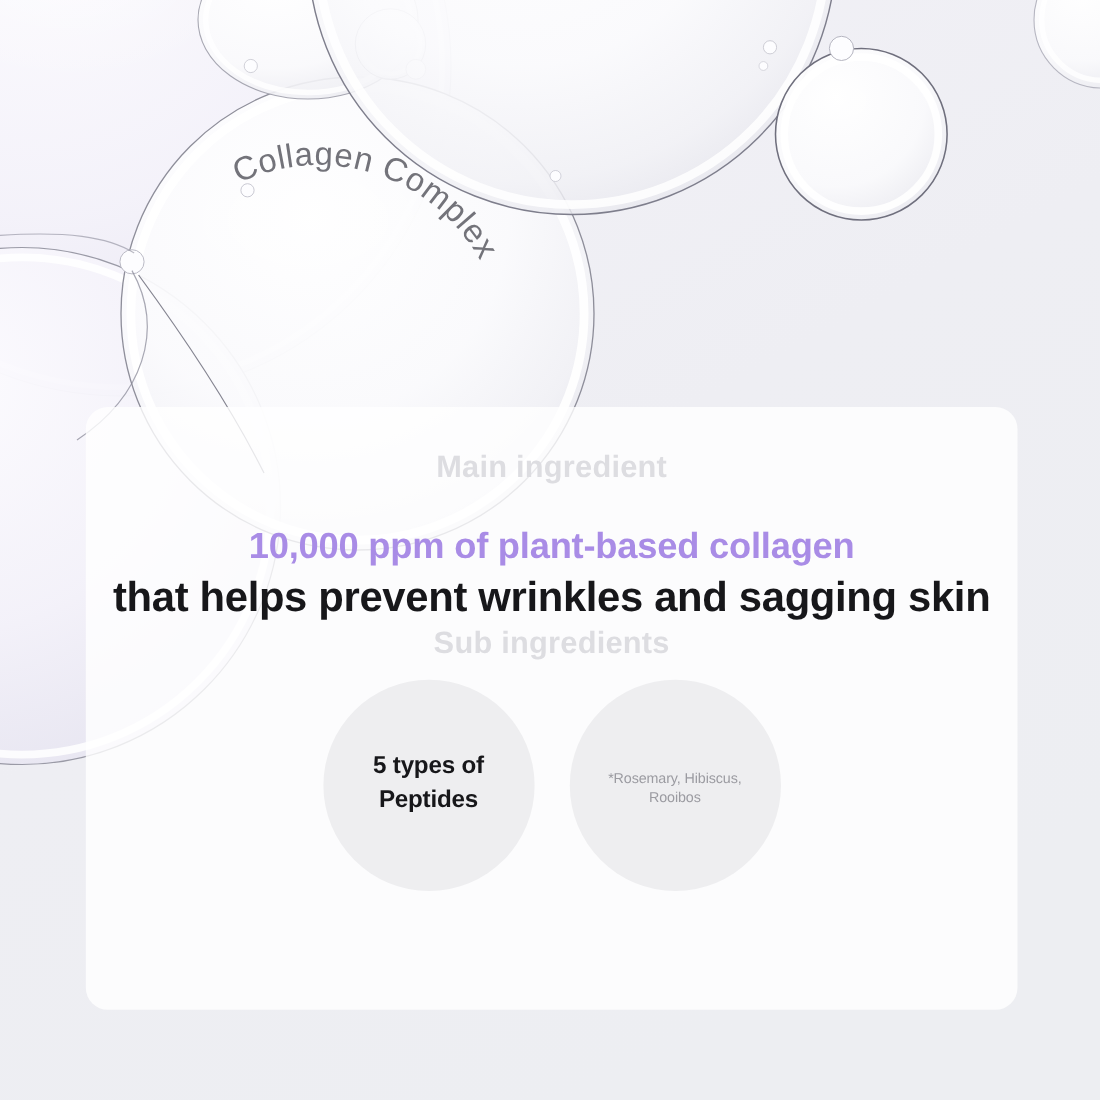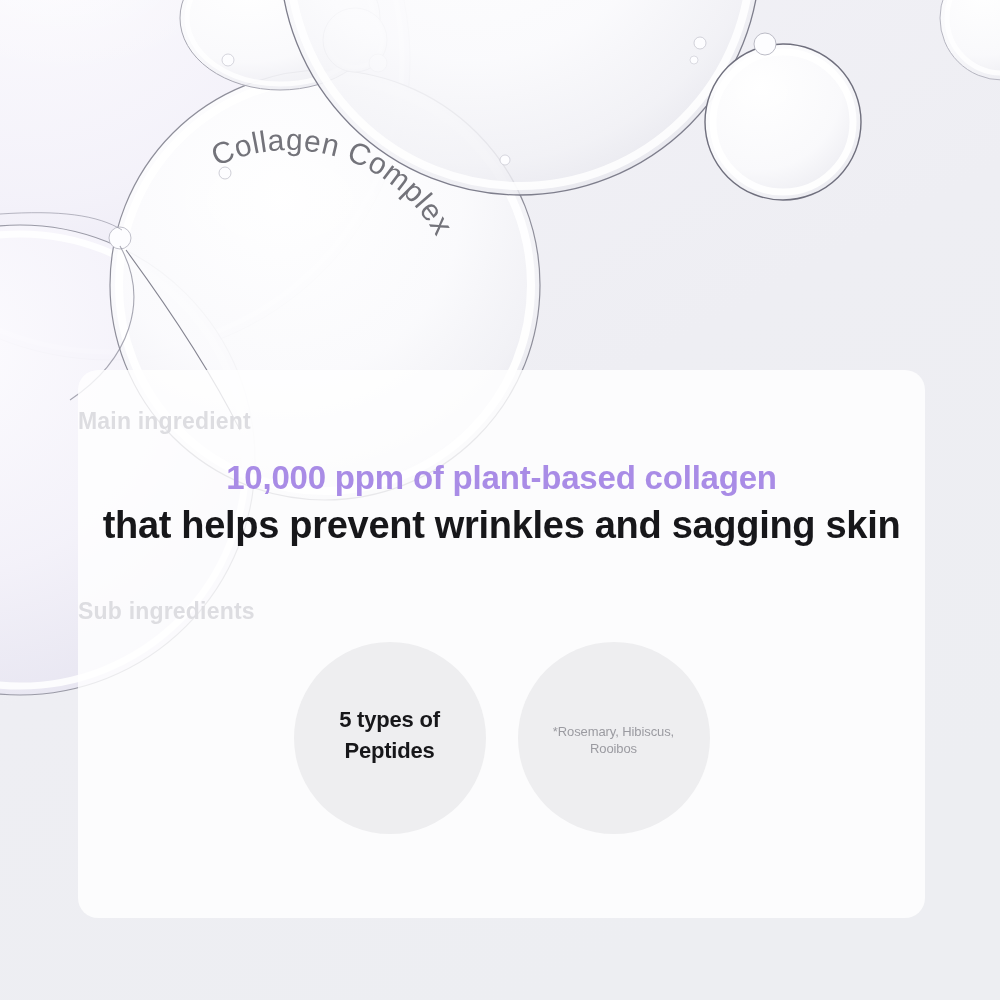--- a/index.html
+++ b/index.html
@@ -56,29 +56,30 @@
     top: 370px;
     width: 847px;
     height: 548px;
     border-radius: 20px;
     background: rgba(255, 255, 255, 0.80);
     box-sizing: border-box;
     padding-top: 38px;
   }
 
   .section-label {
-    font-size: 23px;
+    text-align: center;
+    font-size: 28px;
     font-weight: 700;
     color: #dddde1;
     letter-spacing: 0.2px;
     line-height: 1.2;
   }
 
   #main-ingredient-block {
-    margin-top: 22px;
+    margin-top: 34px;
     text-align: center;
   }
   #main-headline-accent {
     display: block;
     font-size: 33px;
     font-weight: 700;
     color: #a98ce6;
     letter-spacing: -0.2px;
     line-height: 1.22;
   }
@@ -86,21 +87,20 @@
     display: block;
     font-size: 38px;
     font-weight: 700;
     color: #17171a;
     letter-spacing: -0.3px;
     line-height: 1.3;
     margin-top: 3px;
   }
 
   #sub-label {
-    margin-top: 48px;
   }
 
   #sub-ingredient-row {
     margin-top: 16px;
     display: flex;
     justify-content: center;
     align-items: flex-start;
     gap: 32px;
   }
   .sub-bubble {

